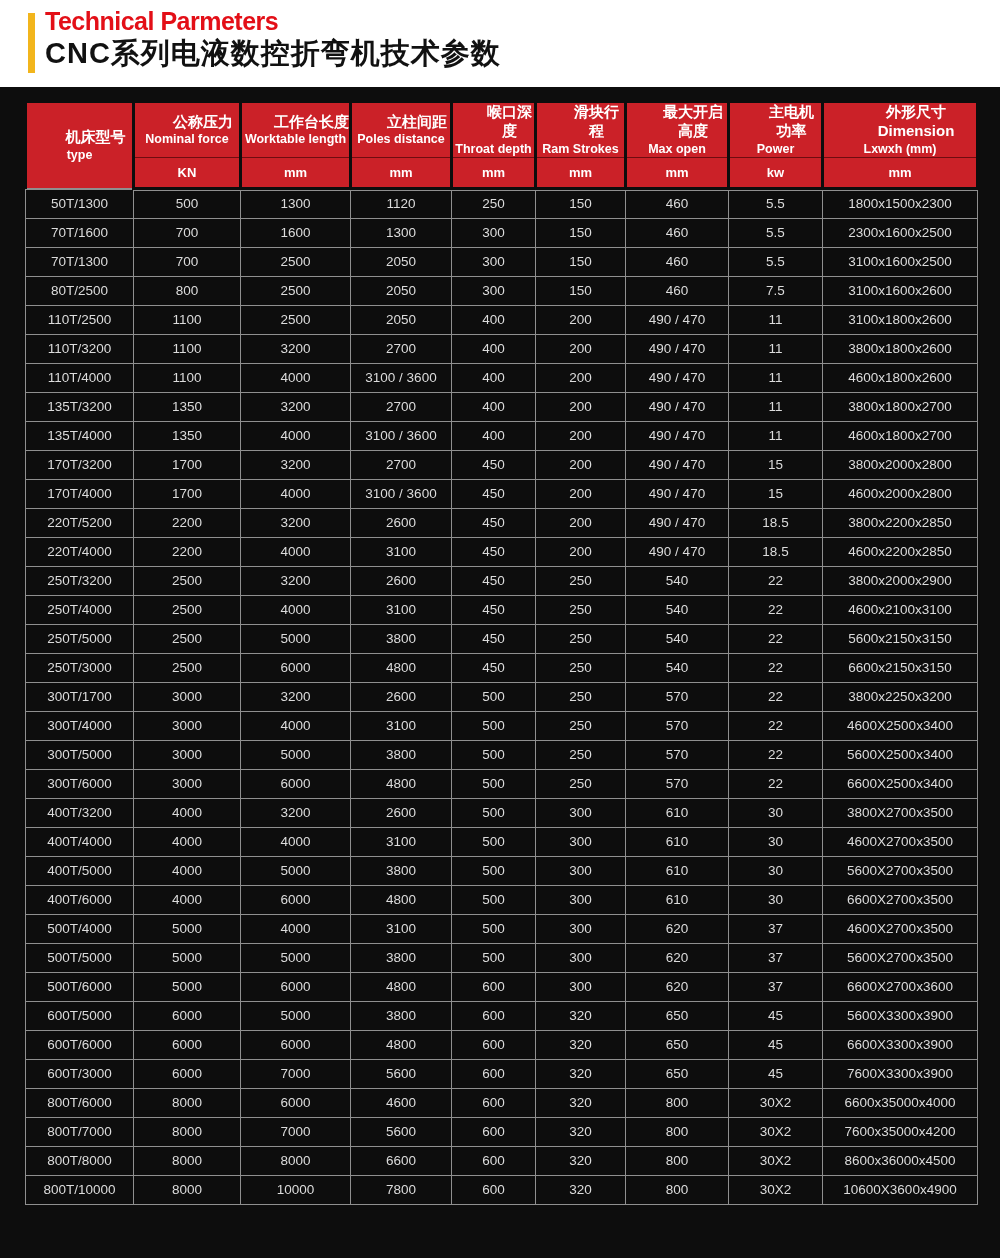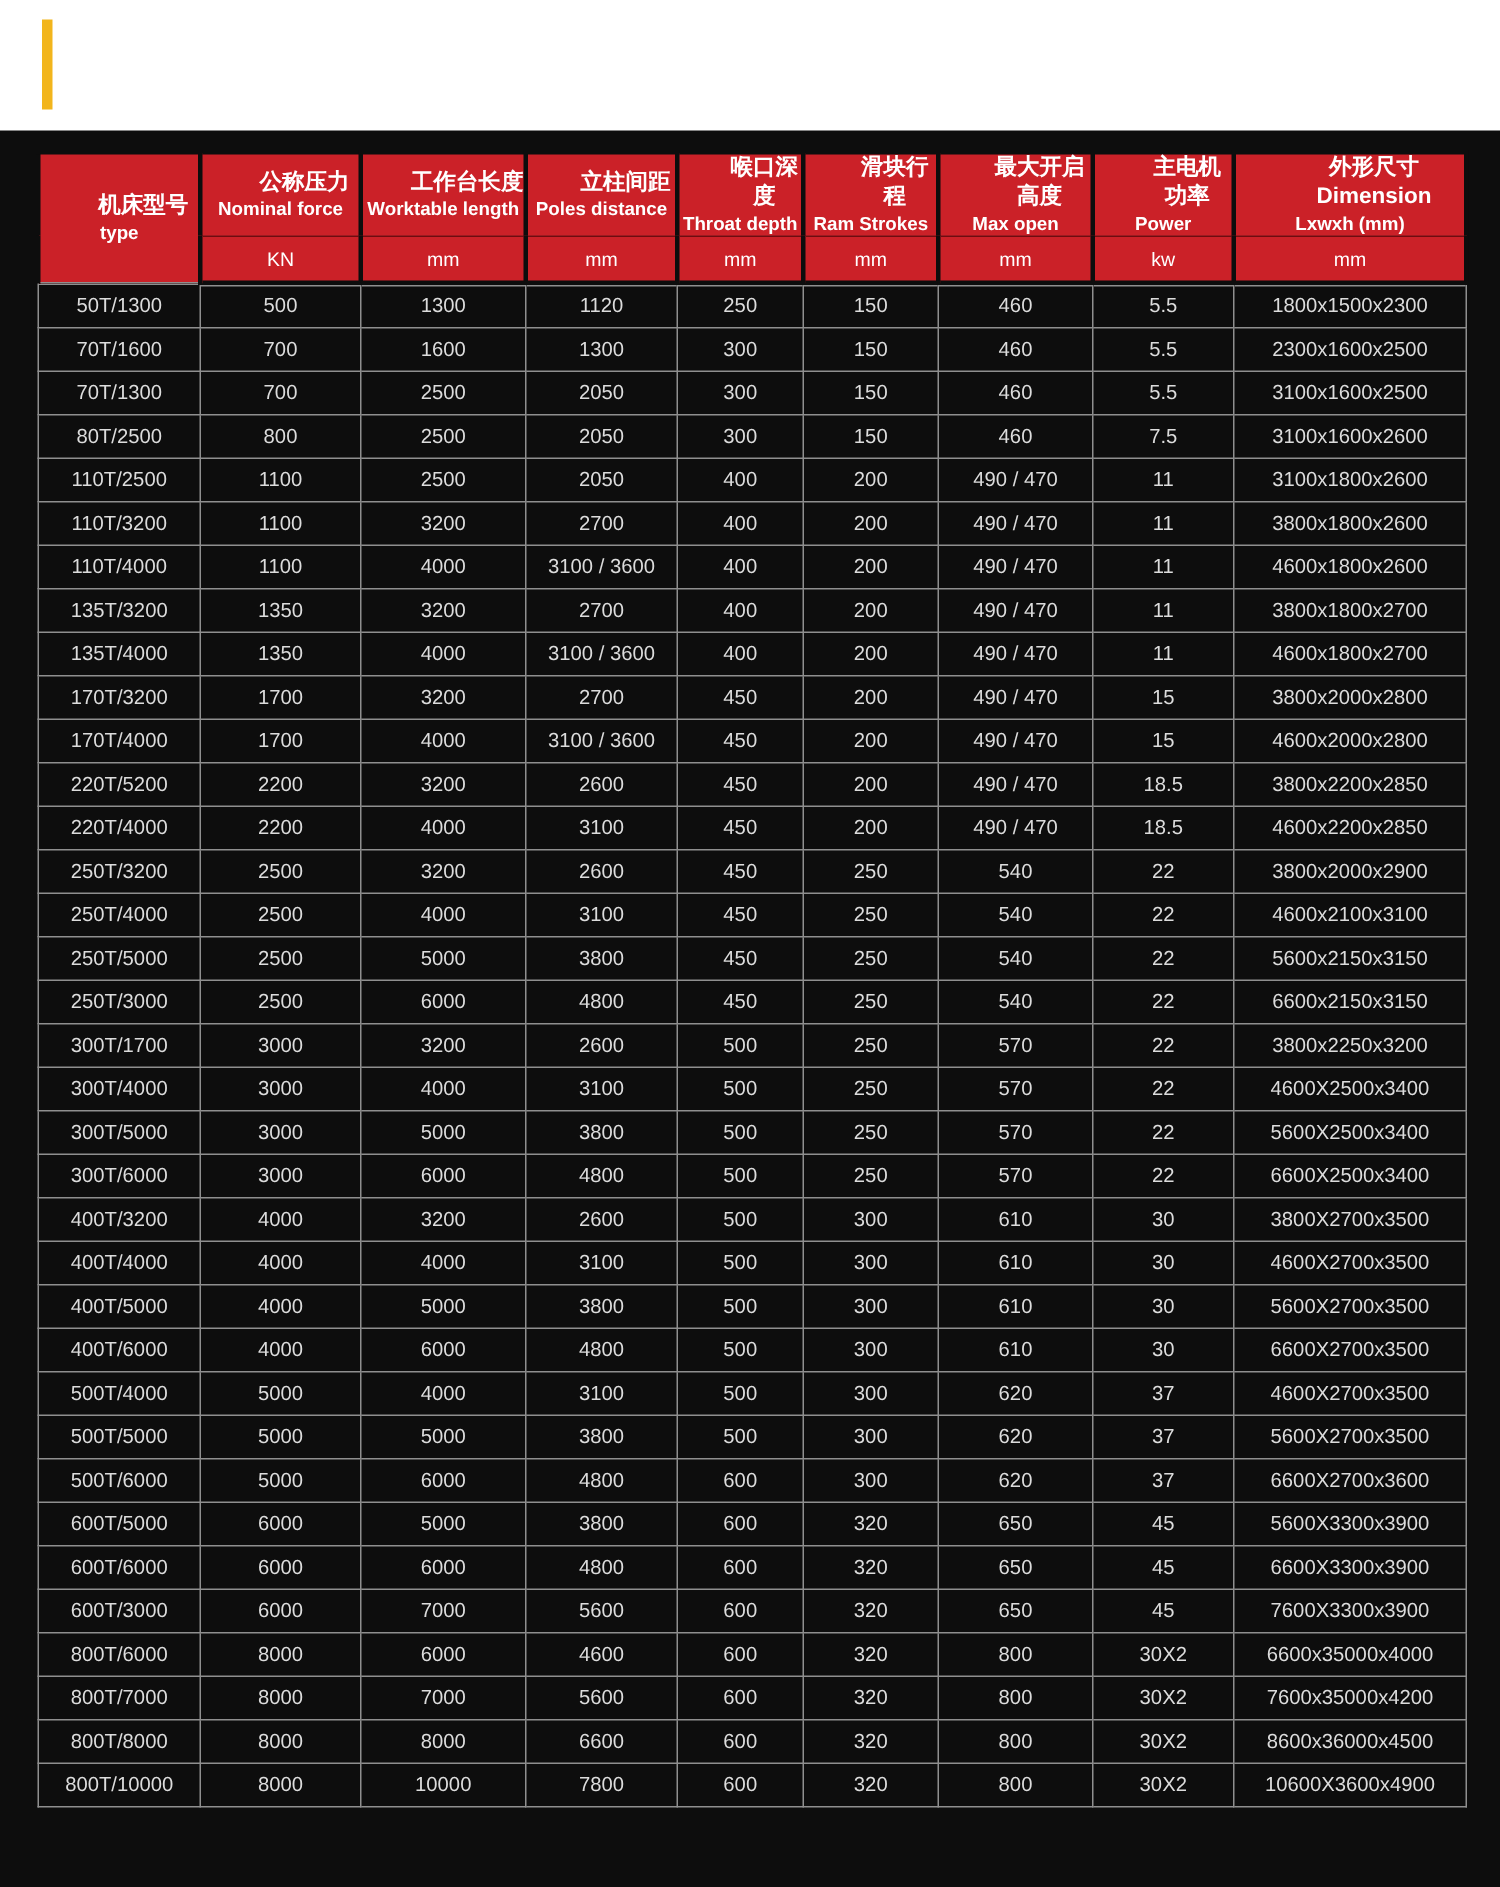--- a/index.html
+++ b/index.html
@@ -33,21 +33,21 @@
   }
   
   thead th{
     background:#cb2128;color:#ffffff;
     border:3px solid #0d0d0d;
     font-weight:bold;text-align:center;vertical-align:middle;
     padding:0;
   }
   thead tr.name-row th{height:54px;border-bottom:0;}
   thead tr.unit-row th{
-    height:30px;border-top:0;font-size:13px;font-weight:normal;
+    height:30px;border-top:0;font-size:13px;font-weight:bold;
     box-shadow:inset 0 1px 0 rgba(80,5,8,0.75);
   }
   thead th.rowhead{border-bottom:3px solid #0d0d0d;}
   thead .zh{font-size:15px;line-height:1.25;padding-left:32px;}
   thead .en{font-size:12.5px;font-weight:bold;line-height:1.2;margin-top:1px;}
   
   tbody td{
     background:#0d0d0d;color:#dcdcdc;
     border:1px solid #8f8f8f;
     text-align:center;vertical-align:middle;
@@ -61,20 +61,22 @@
   .note .en{color:#c9c9c9;font-size:11px;line-height:1.35;}
 </style>
 </head>
 <body>
 
 <div class="page">
 
   <header class="top-band">
     <div class="accent-bar"></div>
     <div class="titles">
+      <div class="title-en">Technical Parmeters</div>
+      <div class="title-zh">CNC系列电液数控折弯机技术参数</div>
     </div>
   </header>
 
   <div class="table-wrap">
     <table>
       <colgroup>
         <col style="width:108px">
           <col style="width:107px">
           <col style="width:110px">
         <col style="width:101px">

